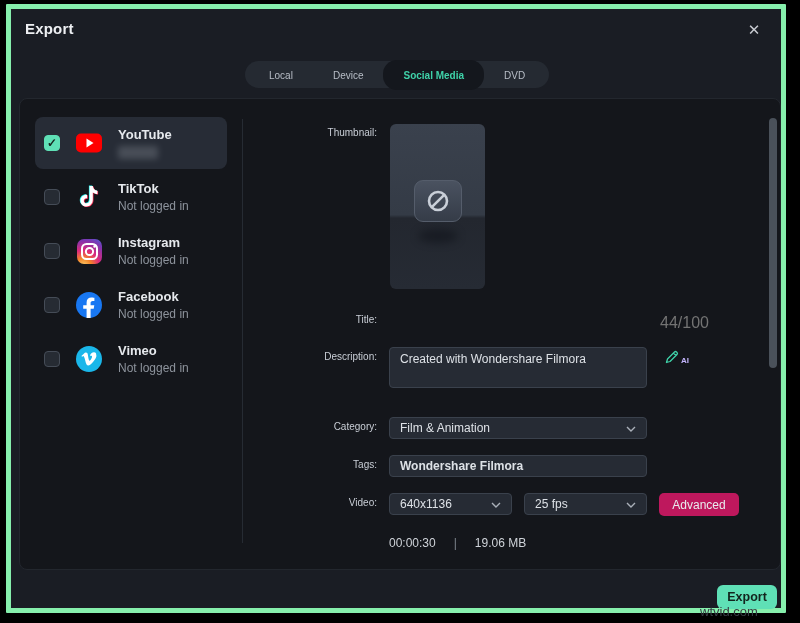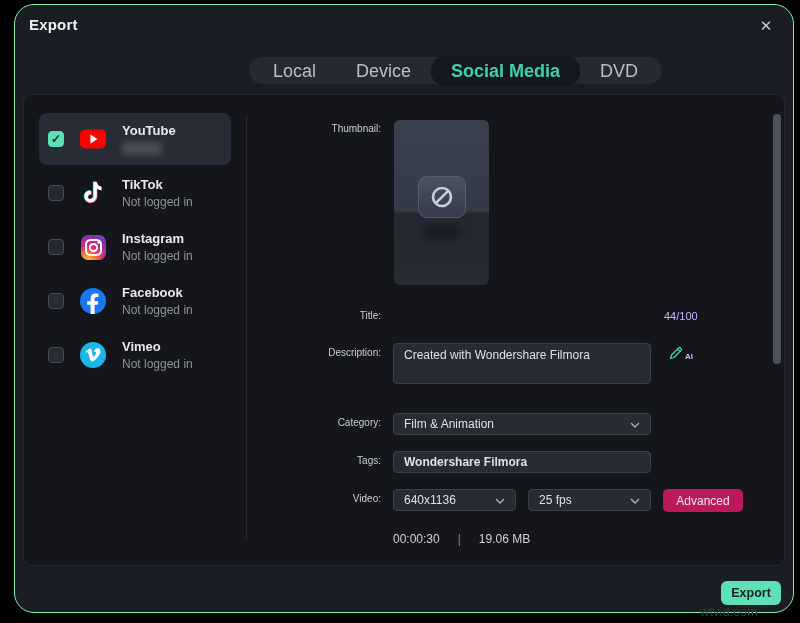--- a/index.html
+++ b/index.html
@@ -1,29 +1,29 @@
 <!DOCTYPE html>
 <html><head>
 <meta charset="utf-8">
 <style>
   * { margin:0; padding:0; box-sizing:border-box; }
   html,body { width:800px; height:623px; background:#000; overflow:hidden;
     font-family:"Liberation Sans", sans-serif; }
 
-  .dialog { position:absolute; left:14px; top:4px; width:780px; height:609px;
-    background:#1a1d24; border:1px solid #86efac; border-radius:20px; }
+  .dialog { position:absolute; left:6px; top:4px; width:780px; height:609px;
+    background:#1a1d24; border:5px solid #86efac; border-radius:1px; }
 
   .dlg-title { position:absolute; left:14px; top:11px; font-size:15px; font-weight:700;
     color:#edeff2; letter-spacing:.2px; }
   .close { position:absolute; right:16px; top:10px; width:22px; height:22px;
     color:#c9ccd2; font-size:15px; line-height:22px; text-align:center; cursor:default; }
 
   .tabbar { position:absolute; left:234px; top:52px; height:27px; display:flex;
     align-items:center; background:#252a32; border-radius:14px; padding:0 4px; }
-  .tab { height:30px; line-height:27px; padding:2px 20px; font-size:18px; color:#b8bec7;
+  .tab { height:30px; line-height:27px; padding:2px 20px; font-size:10px; color:#b8bec7;
     border-radius:14px; white-space:nowrap; }
   .tab.active { background:#14171d; color:#3fd2a9; font-weight:700; }
 
   .panel { position:absolute; left:8px; top:89px; width:762px; height:472px;
     background:#14161b; border:1px solid #23272e; border-radius:8px; }
 
   .vdivider { position:absolute; left:222px; top:20px; width:1px; height:424px; background:#262b33; }
   .scroll-thumb { position:absolute; left:749px; top:19px; width:8px; height:250px;
     border-radius:4px; background:#4a515a; }
 
@@ -51,21 +51,21 @@
   .thumb { position:absolute; left:370px; top:25px; width:95px; height:165px; border-radius:6px;
     background:linear-gradient(180deg,#3a414d 0%,#343b46 55%,#23272f 57%,#262b34 100%); }
   .thumb-inner { position:absolute; left:50%; top:56px; transform:translateX(-50%);
     width:48px; height:42px; border-radius:9px;
     background:linear-gradient(180deg,#4a5260,#353c48); border:1px solid #555d6b;
     display:flex; align-items:center; justify-content:center; }
   .thumb-reflect { position:absolute; left:50%; top:105px; transform:translateX(-50%);
     width:40px; height:14px; border-radius:50%; background:#10131a; filter:blur(4px); opacity:.6; }
 
   textarea.field { height:41px; padding:4px 10px; resize:none; line-height:15px; }
-  .counter { position:absolute; left:640px; top:215px; font-size:11px; color:#c4b5fd; }
+  .counter { position:absolute; left:640px; top:215px; font-size:16px; color:#737373; }
   .ai-icon { position:absolute; left:644px; top:250px; color:#c4b5fd; display:flex; align-items:flex-end;text-align:center; }
   .ai-icon .ai-txt { font-size:8px; font-weight:700; margin-left:1px; }
 
   .chev { color:#aab0b9; }
   .btn-advanced { position:absolute; left:639px; top:394px; width:80px; height:23px;
     background:#be185d; border-radius:5px; color:#e8ebee; font-size:12px;
     display:flex; align-items:center; justify-content:center; }
 
   .info-row { position:absolute; left:369px; top:437px; display:flex; gap:18px;
     font-size:12px; color:#cfd3d9; }

